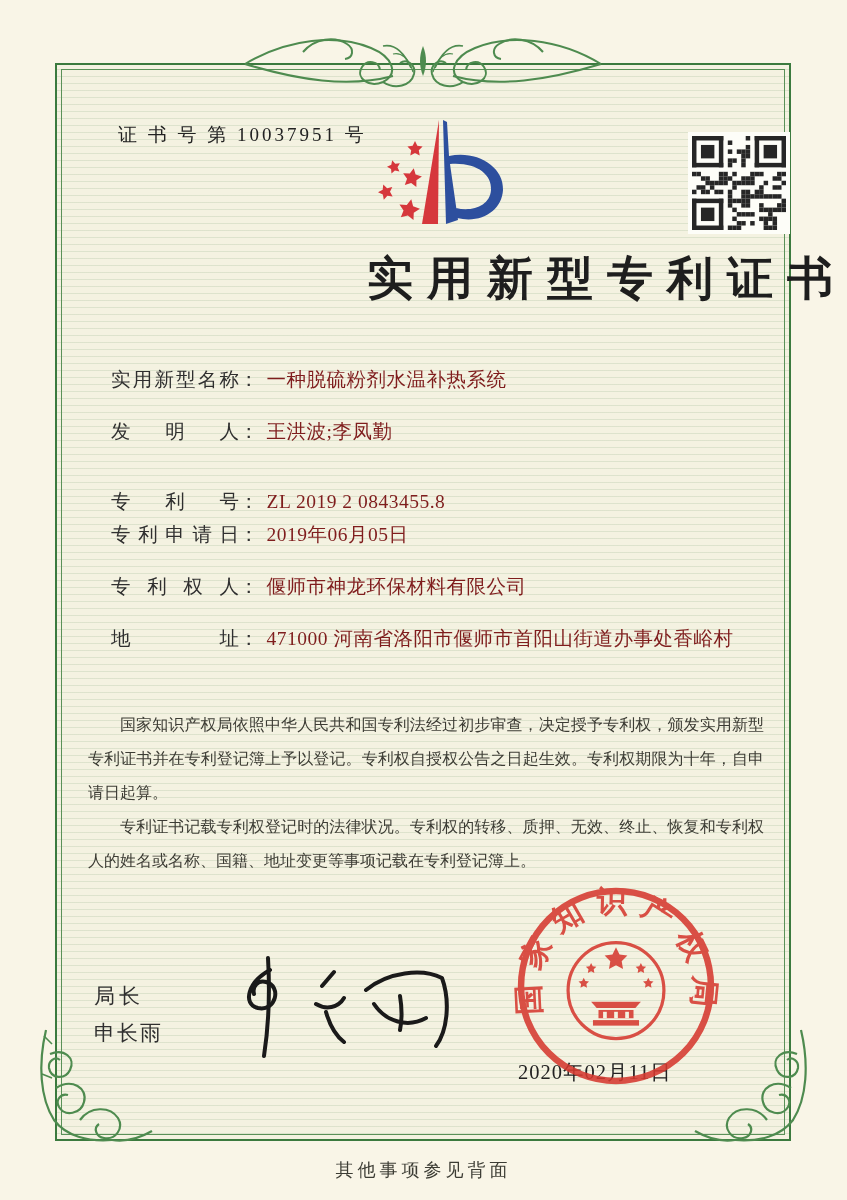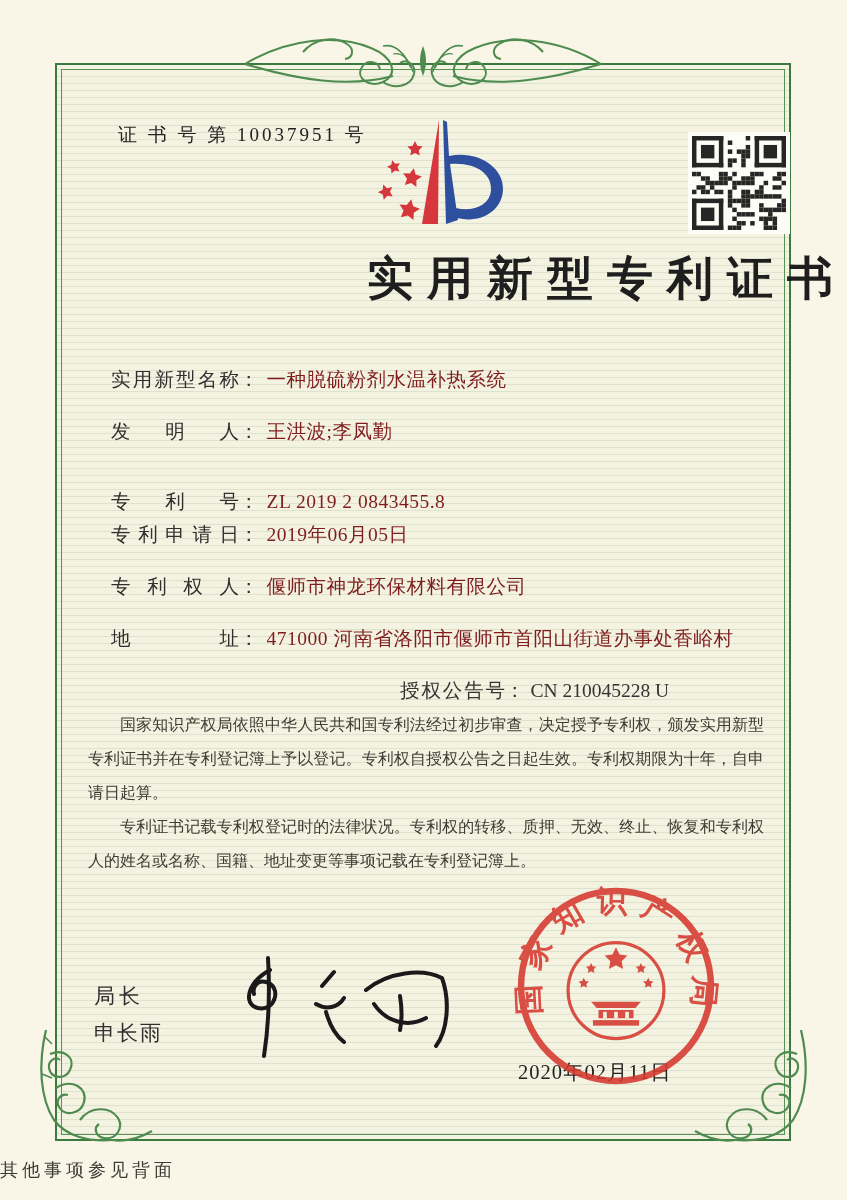--- a/index.html
+++ b/index.html
@@ -60,21 +60,21 @@
   .paras p{margin:0;text-indent:2em;}
 
   
   .director-title{position:absolute;left:94px;top:982px;font-size:21px;color:#2f2f2f;letter-spacing:4px;}
   .director-name{position:absolute;left:94px;top:1019px;font-size:21px;color:#2f2f2f;letter-spacing:2px;}
   .signature{position:absolute;left:218px;top:952px;width:240px;height:115px;}
   .seal{position:absolute;left:510px;top:880px;width:212px;height:212px;opacity:.87;}
   .issue-date{position:absolute;left:518px;top:1058px;font-size:20.5px;color:#222;letter-spacing:1px;z-index:0;}
 
   .page-info{position:absolute;left:0;top:1104px;width:847px;text-align:center;font-size:16.5px;color:#333;}
-  .footer-note{position:absolute;left:0;top:1158px;width:847px;font-size:18px;letter-spacing:4px;color:#3c3c34;}
+  .footer-note{position:absolute;left:0;top:1158px;width:847px;text-align:center;font-size:18px;letter-spacing:4px;color:#3c3c34;}
 </style>
 </head>
 <body style="--border-green: #3b7a3e; --border-green-light: #5a9158; --ornament-green: #4e8b4f; --seal-red: #d6382e; --logo-red: #d6373c; --logo-blue: #2d4f9e;">
 
 <div class="page">
 
   <div class="inner-area"></div>
   <div class="frame-outer"></div>
   <div class="frame-inner"></div>
 
@@ -284,23 +284,20 @@
   </div>
   <div class="field" style="top:521px">
     <span class="lbl">专利申请日</span><span class="colon">：</span><span class="val">2019年06月05日</span>
   </div>
   <div class="field" style="top:573px">
     <span class="lbl">专利权人</span><span class="colon">：</span><span class="val">偃师市神龙环保材料有限公司</span>
   </div>
   <div class="field" style="top:625px">
     <span class="lbl">地址</span><span class="colon">：</span><span class="val">471000 河南省洛阳市偃师市首阳山街道办事处香峪村</span>
   </div>
-  <div class="field2" style="top:677px">
-    <span class="lbl">授权公告号</span><span class="colon">：</span><span class="val">CN 210045228 U</span>
-  </div>
 
   <div class="paras">
     <p>国家知识产权局依照中华人民共和国专利法经过初步审查，决定授予专利权，颁发实用新型专利证书并在专利登记簿上予以登记。专利权自授权公告之日起生效。专利权期限为十年，自申请日起算。</p>
     <p>专利证书记载专利权登记时的法律状况。专利权的转移、质押、无效、终止、恢复和专利权人的姓名或名称、国籍、地址变更等事项记载在专利登记簿上。</p>
   </div>
 
   <div class="director-title">局长</div>
   <div class="director-name">申长雨</div>
 
   <svg class="signature" viewBox="0 0 240 115">

